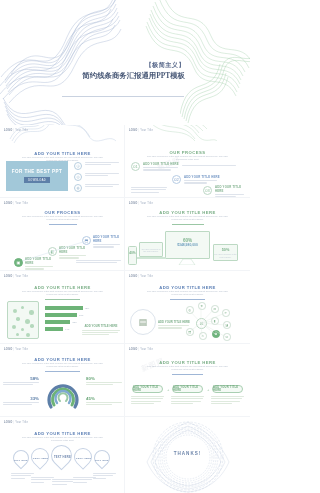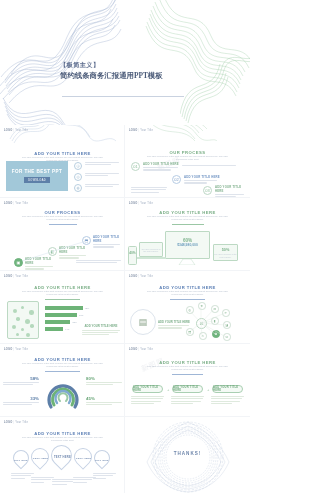--- a/index.html
+++ b/index.html
@@ -9,20 +9,21 @@
     font-family: "Liberation Sans", sans-serif;
     overflow: hidden;
   }
   .page { position: relative; width: 250px; height: 493px; background:#fff; }
 
   
   .cover { position: relative; width: 250px; height: 125px; overflow: hidden; background:#fff; }
   .cover svg { position: absolute; }
   .cover-text {
     position: absolute; left: 60px; top: 60px; width: 125px;
+    text-align: right;
   }
   .cover-badge {
     font-size: 6.2px; letter-spacing: .4px; color: #5a6a8c;
     font-family: "Liberation Serif", serif; font-weight: 700;
     line-height: 9px;
   }
   .cover-title {
     font-size: 7.4px; color: #4a5a78; font-weight: 700;
     font-family: "Liberation Serif", serif;
     line-height: 11px; margin-top: 1px;

